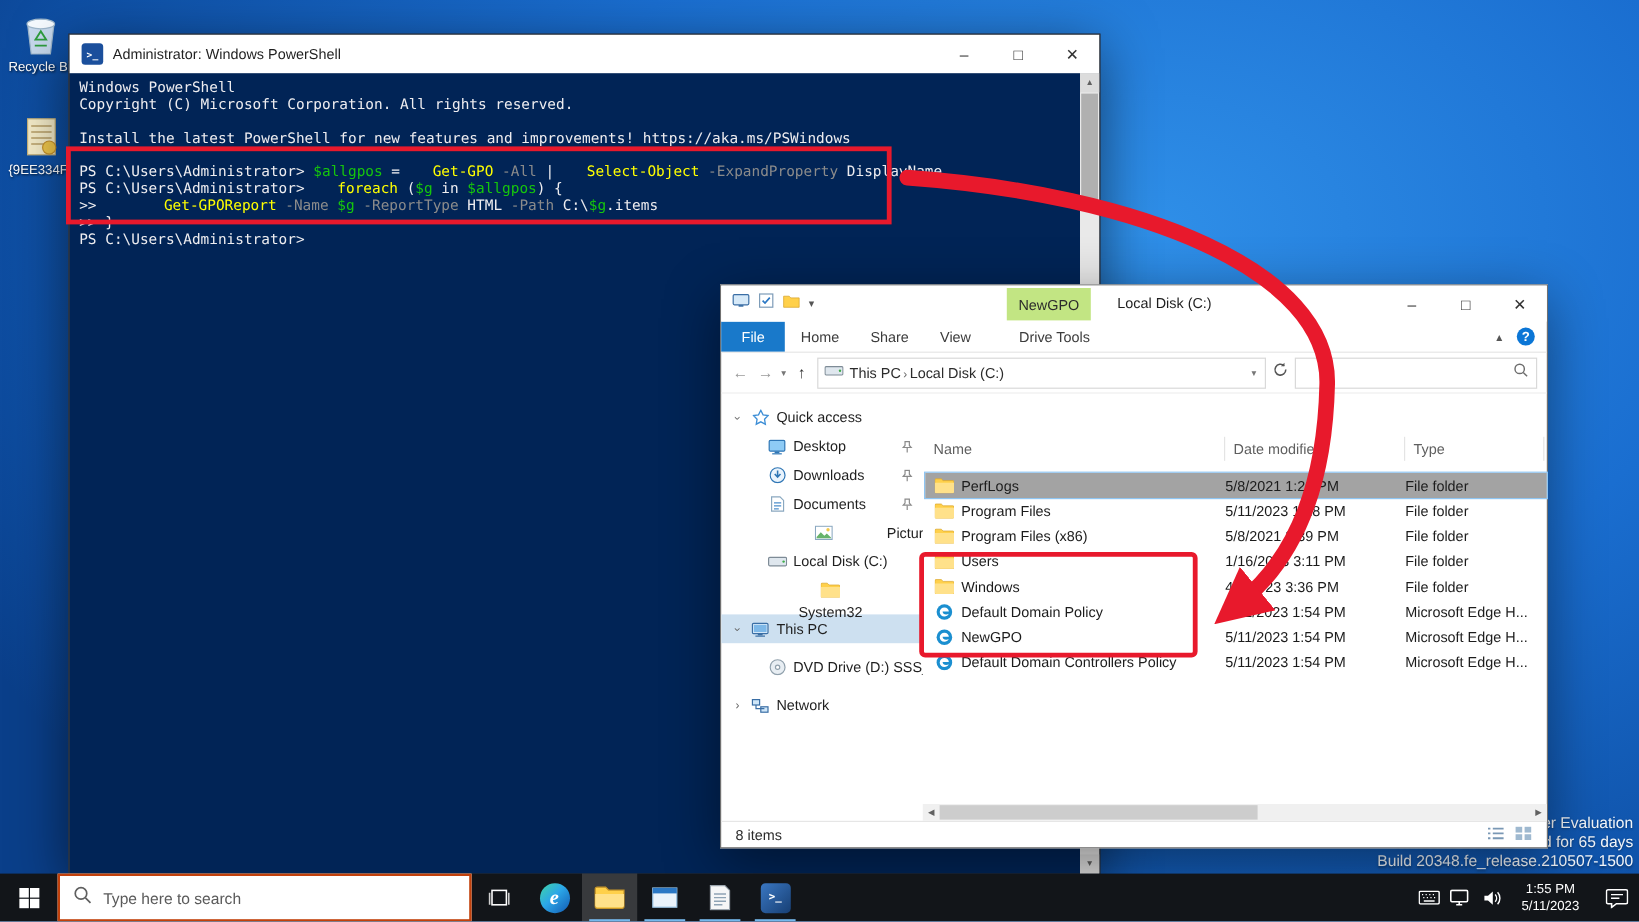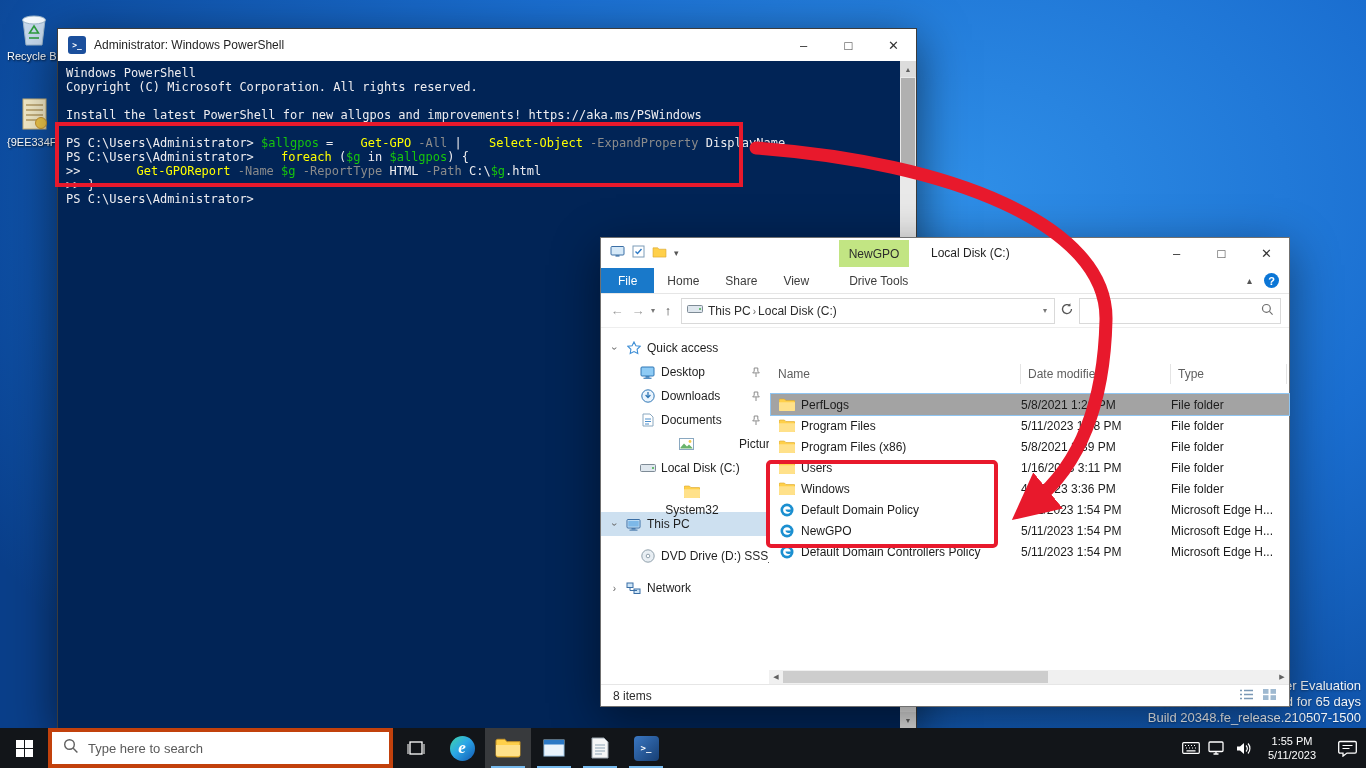--- a/index.html
+++ b/index.html
@@ -90,21 +90,21 @@
   .watermark { position:absolute; right:5px; bottom:42px; z-index:1; text-align:right; color:rgba(255,255,255,.95);
     font-size:13px; line-height:16px; text-shadow:0 1px 2px rgba(0,0,0,.4); }
 
   
   .overlay { position:absolute; inset:0; z-index:40; pointer-events:none; }
 
   
   .taskbar { position:absolute; left:0; right:0; bottom:0; height:40px; background:#121519; display:flex;
     align-items:stretch; z-index:60; }
   .tb-start { width:48px; display:flex; align-items:center; justify-content:center; }
-  .tb-search { width:345px; background:#fff; border:4px solid #c2410c; display:flex; align-items:center; gap:9px;
+  .tb-search { width:345px; background:#fff; border:2px solid #c2410c; display:flex; align-items:center; gap:9px;
     padding:0 11px; }
   .tb-search-text { font-size:13px; color:#5a5a5a; }
   .tb-btn { width:46px; display:flex; align-items:center; justify-content:center; position:relative; }
   .tb-btn.open::after { content:""; position:absolute; left:6px; right:6px; bottom:0; height:2px; background:#76b9ed; }
   .tb-btn.active { background:rgba(255,255,255,.16); }
   .edge-ball { width:25px; height:25px; border-radius:50%; background:linear-gradient(135deg,#40d6a6 0%,#2ba7e8 45%,#1258b0 100%);
     color:#fff; font:italic bold 17px "Liberation Serif", serif; display:flex; align-items:center; justify-content:center; }
   .ps-ball { width:25px; height:25px; border-radius:4px; background:linear-gradient(135deg,#3a77c2,#173f74);
     color:#fff; font:bold 9px "DejaVu Sans Mono", monospace; display:flex; align-items:center; justify-content:center; }
   .tray { margin-left:auto; display:flex; align-items:stretch; }
@@ -154,25 +154,25 @@
       <div class="caps">
         <div class="cap">–</div>
         <div class="cap">□</div>
         <div class="cap">✕</div>
       </div>
     </div>
     <div class="ps-body">
         <div class="ps-line"><span class="c-w">Windows PowerShell</span></div>
         <div class="ps-line"><span class="c-w">Copyright (C) Microsoft Corporation. All rights reserved.</span></div>
         <div class="ps-line">&nbsp;</div>
-        <div class="ps-line"><span class="c-w">Install the latest PowerShell for new allgpos and improvements! https://aka.ms/PSWindows</span></div>
+        <div class="ps-line"><span class="c-w">Install the latest PowerShell for new features and improvements! https://aka.ms/PSWindows</span></div>
         <div class="ps-line">&nbsp;</div>
         <div class="ps-line"><span class="c-w">PS C:\Users\Administrator&gt; </span><span class="c-g">$allgpos</span><span class="c-w"> = </span><span class="c-y">Get-GPO</span><span class="c-d"> -All</span><span class="c-w"> | </span><span class="c-y">Select-Object</span><span class="c-d"> -ExpandProperty</span><span class="c-w"> DisplayName</span></div>
         <div class="ps-line"><span class="c-w">PS C:\Users\Administrator&gt; </span><span class="c-y">foreach</span><span class="c-w"> (</span><span class="c-g">$g</span><span class="c-w"> in </span><span class="c-g">$allgpos</span><span class="c-w">) {</span></div>
-        <div class="ps-line"><span class="c-w">&gt;&gt;     </span><span class="c-y">Get-GPOReport</span><span class="c-d"> -Name</span><span class="c-w"> </span><span class="c-g">$g</span><span class="c-d"> -ReportType</span><span class="c-w"> HTML</span><span class="c-d"> -Path</span><span class="c-w"> C:\</span><span class="c-g">$g</span><span class="c-w">.html</span></div>
+        <div class="ps-line"><span class="c-w">&gt;&gt;     </span><span class="c-y">Get-GPOReport</span><span class="c-d"> -Name</span><span class="c-w"> </span><span class="c-g">$g</span><span class="c-d"> -ReportType</span><span class="c-w"> HTML</span><span class="c-d"> -Path</span><span class="c-w"> C:\</span><span class="c-g">$g</span><span class="c-w">.items</span></div>
         <div class="ps-line"><span class="c-w">&gt;&gt; }</span></div>
         <div class="ps-line"><span class="c-w">PS C:\Users\Administrator&gt;</span></div>
       </div>
     <div class="ps-scroll">
       <div class="sb-btn sb-up">▲</div>
       <div class="sb-thumb"></div>
       <div class="sb-btn sb-dn">▼</div>
     </div>
   </div>
 

